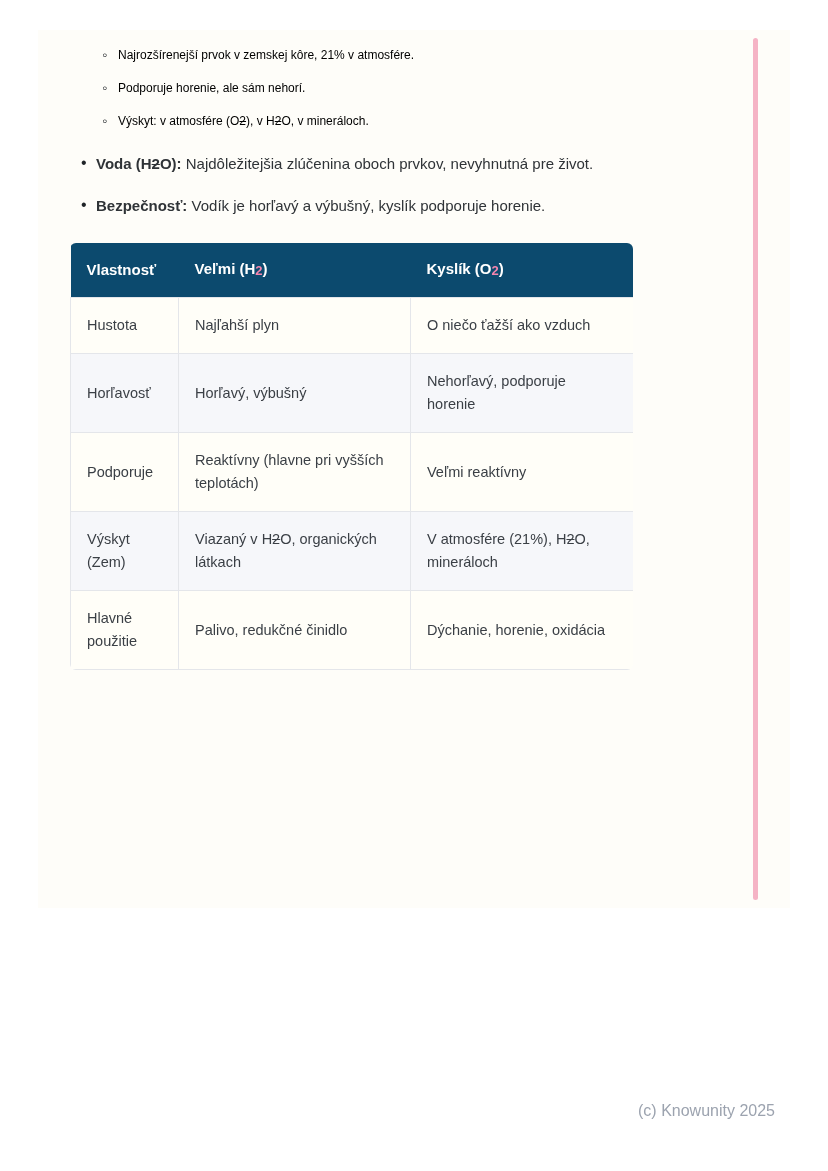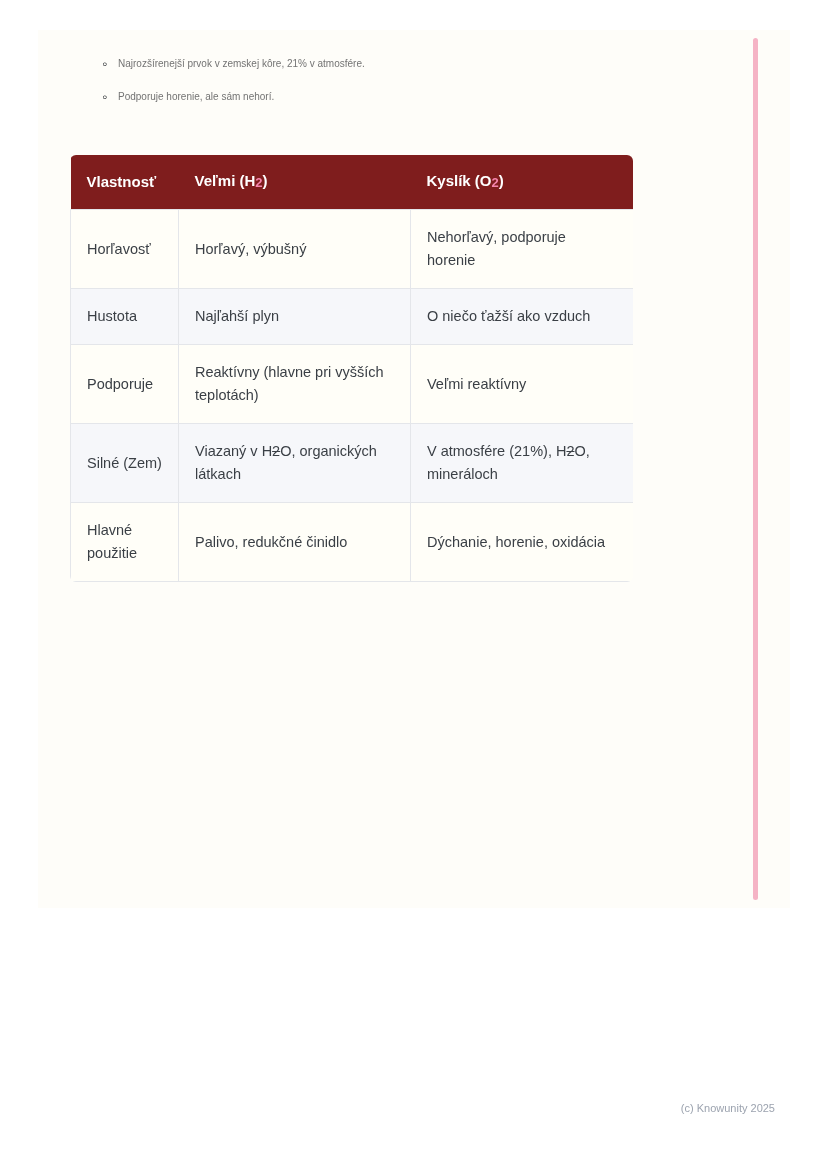--- a/index.html
+++ b/index.html
@@ -25,25 +25,24 @@
     border-radius: 3px;
   }
   
   ul { list-style: none; }
   .sub-list {
     padding: 14px 0 0 80px;
     width: 700px;
   }
   .sub-list li {
     position: relative;
-    font-size: 10px;
+    font-size: 12px;
     line-height: 22px;
     margin-bottom: 11px;
-    color: #737373;
-    margin-top: 9px;
+    color: #000000;
   }
   .sub-list li::before {
     content: "◦";
     position: absolute;
     left: -16px; top: 0;
     font-size: 15px;
     color: #2f3337;
   }
   .main-list {
     padding: 10px 0 0 58px;
@@ -77,91 +76,94 @@
   table {
     border-collapse: collapse;
     table-layout: fixed;
     width: 563px;
     font-size: 14.5px;
   }
   col.c1 { width: 108px; }
   col.c2 { width: 232px; }
   col.c3 { width: 223px; }
   thead th {
-    background: #7f1d1d;
+    background: #0c4a6e;
     color: #ffffff;
     font-weight: 700;
     font-size: 15px;
     text-align: left;
     padding: 16px 16px;
     line-height: 20px;
   }
   tbody td {
     border: 1px solid #e4e6ea;
     padding: 16px 16px;
     line-height: 23px;
     vertical-align: middle;
     color: #3a3f45;
     background: #fffef8;
   }
   tbody tr:nth-child(even) td { background: #f6f7fa; }
   
   .copyright {
     position: absolute;
     right: 53px; top: 1102px;
-    font-size: 11px;
+    font-size: 16px;
     color: #9ca3af;
   }
 </style>
 </head>
 <body>
 
 <div class="card">
   <div class="page-edge-bar"></div>
 
   <ul class="sub-list">
     <li><span><span>Najrozšírenejší prvok v zemskej kôre, 21% v atmosfére.</span></span></li>
     <li><span><span>Podporuje horenie, ale sám nehorí.</span></span></li>
+    <li><span><span>Výskyt: v atmosfére (O</span><span class="st">2</span><span>), v H</span><span class="st">2</span><span>O, v mineráloch.</span></span></li>
   </ul>
 
   <ul class="main-list">
+    <li><span><span class="b">Voda (H</span><span class="b st">2</span><span class="b">O):</span><span> Najdôležitejšia zlúčenina oboch prvkov, nevyhnutná pre život.</span></span></li>
+    <li><span><span class="b">Bezpečnosť:</span><span> Vodík je horľavý a výbušný, kyslík podporuje horenie.</span></span></li>
   </ul>
 
   <div class="table-wrap">
     <table>
       <colgroup>
           <col class="c1">
           <col class="c2">
           <col class="c3">
         </colgroup>
       <thead>
         <tr>
           <th><span>Vlastnosť</span></th>
           <th><span>Veľmi (H</span><span class="hs">2</span><span>)</span></th>
           <th><span>Kyslík (O</span><span class="hs">2</span><span>)</span></th>
         </tr>
       </thead>
       <tbody>
         <tr>
+          <td><span>Hustota</span></td>
+          <td><span>Najľahší plyn</span></td>
+          <td><span>O niečo ťažší ako vzduch</span></td>
+        </tr>
+        <tr>
           <td><span>Horľavosť</span></td>
           <td><span>Horľavý, výbušný</span></td>
           <td><span>Nehorľavý, podporuje horenie</span></td>
-        </tr>
-        <tr>
-          <td><span>Hustota</span></td>
-          <td><span>Najľahší plyn</span></td>
-          <td><span>O niečo ťažší ako vzduch</span></td>
         </tr>
         <tr>
           <td><span>Podporuje</span></td>
           <td><span>Reaktívny (hlavne pri vyšších teplotách)</span></td>
           <td><span>Veľmi reaktívny</span></td>
         </tr>
         <tr>
-          <td><span>Silné (Zem)</span></td>
+          <td><span>Výskyt (Zem)</span></td>
           <td><span>Viazaný v H</span><span class="st">2</span><span>O, organických látkach</span></td>
           <td><span>V atmosfére (21%), H</span><span class="st">2</span><span>O, mineráloch</span></td>
         </tr>
         <tr>
           <td><span>Hlavné použitie</span></td>
           <td><span>Palivo, redukčné činidlo</span></td>
           <td><span>Dýchanie, horenie, oxidácia</span></td>
         </tr>
       </tbody>
     </table>

